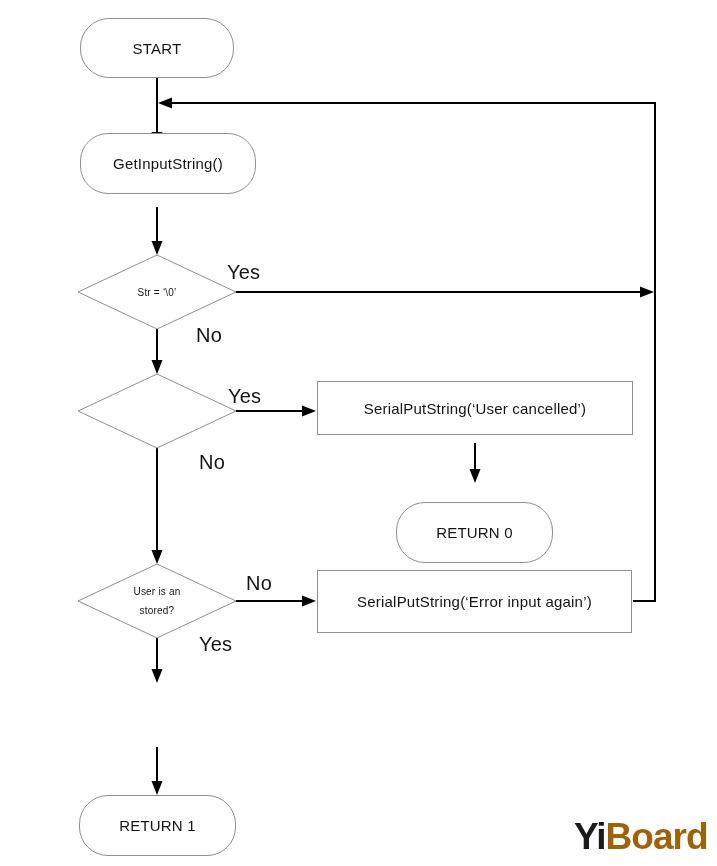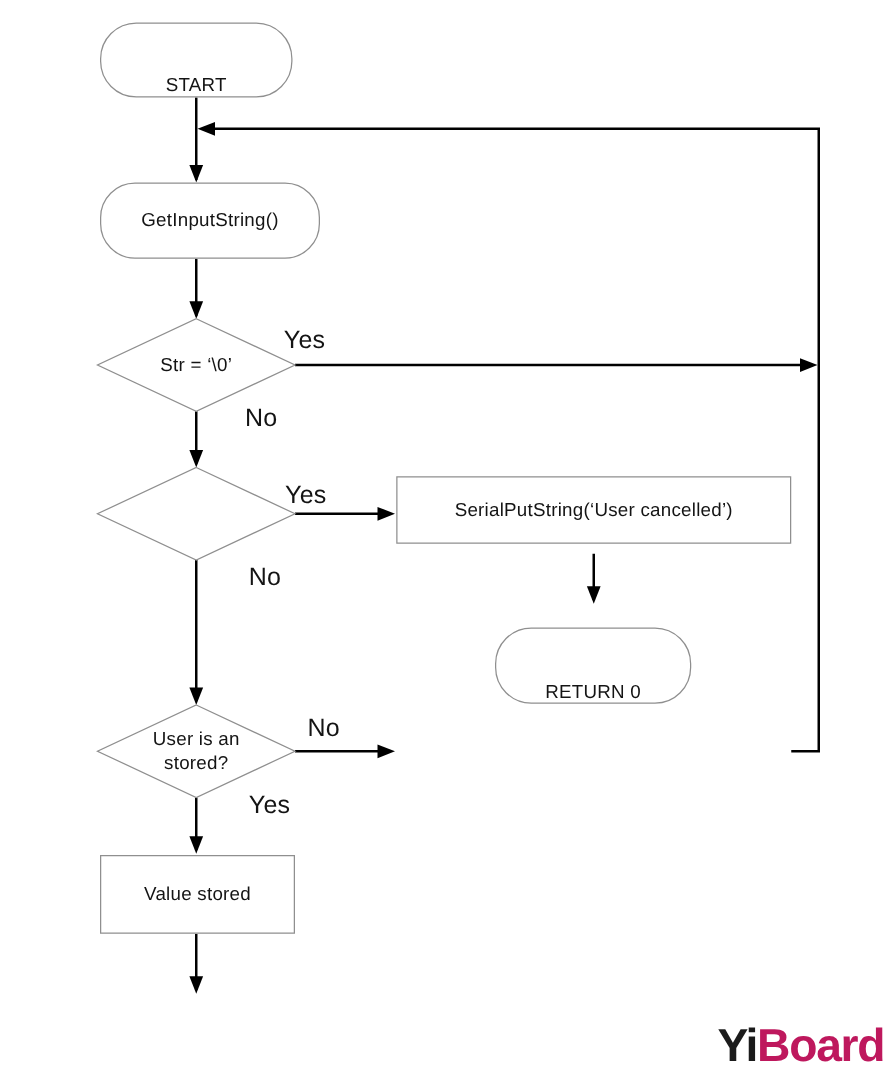--- a/index.html
+++ b/index.html
@@ -31,29 +31,28 @@
     display: flex;
     align-items: center;
     justify-content: center;
     font-size: 15px;
     text-align: center;
     box-sizing: border-box;
     letter-spacing: 0.2px;
   }
   .stadium {
     border-radius: 29px;
-    align-items: flex-end;
   }
   .diamond-text {
     position: absolute;
     display: flex;
     flex-direction: column;
     align-items: center;
     justify-content: center;
-    font-size: 15px;
+    font-size: 10px;
     line-height: 19px;
     text-align: center;
     letter-spacing: 0.2px;
   }
   .edge-label {
     position: absolute;
     font-size: 20px;
     letter-spacing: 0.2px;
   }
   .logo {
@@ -63,21 +62,21 @@
     width: 140px;
     height: 46px;
     display: flex;
     align-items: center;
     font-size: 37px;
     font-weight: bold;
     letter-spacing: -1px;
     white-space: nowrap;
   }
   .logo .logo-dark { color: #1b1b1b; }
-  .logo .logo-orange { color: #be185d; }
+  .logo .logo-orange { color: #a16207; }
 </style>
 </head>
 <body>
 
 <div class="canvas">
 
   <svg class="connectors" width="717" height="866" viewBox="0 0 717 866">
 
     <g>
       <path d="M157 78 V144" stroke="#000" stroke-width="2" fill="none"></path>
@@ -136,37 +135,40 @@
 
     <polygon points="157,255 236,292 157,329 78,292" fill="#fff" stroke="#8f8f8f" stroke-width="1"></polygon>
     <polygon points="157,374 236,411 157,448 78,411" fill="#fff" stroke="#8f8f8f" stroke-width="1"></polygon>
     <polygon points="157,564 236,601 157,638 78,601" fill="#fff" stroke="#8f8f8f" stroke-width="1"></polygon>
   </svg>
 
   <div class="node stadium" style="left:80px; top:18px; width:154px; height:60px;">
     <span>START</span>
   </div>
 
-  <div class="node" style="left:80px; top:146px; width:176px; height:61px;border-radius:28px;">
+  <div class="node" style="left:80px; top:133px; width:176px; height:61px;border-radius:28px;">
     <span>GetInputString()</span>
   </div>
 
   <div class="node" style="left:317px; top:381px; width:316px; height:54px;">
     <span>SerialPutString(‘User cancelled’)</span>
   </div>
 
   <div class="node stadium" style="left:396px; top:482px; width:157px; height:61px;margin-top:20px;">
     <span>RETURN 0</span>
   </div>
 
-
-  <div class="node" style="left:80px; top:684px; width:156px; height:63px;">
-    <span>Value stored</span>
+  <div class="node" style="left:317px; top:570px; width:315px; height:63px;">
+    <span>SerialPutString(‘Error input again’)</span>
   </div>
 
+
+  <div class="node stadium" style="left:79px; top:795px; width:157px; height:61px;">
+    <span>RETURN 1</span>
+  </div>
 
   <div class="diamond-text" style="left:92px; top:273px; width:130px; height:38px;">
     <span>Str = ‘\0’</span>
   </div>
 
 
   <div class="diamond-text" style="left:92px; top:563px; width:130px; height:76px;">
     <span>User is an</span>
     <span>stored?</span>
   </div>

